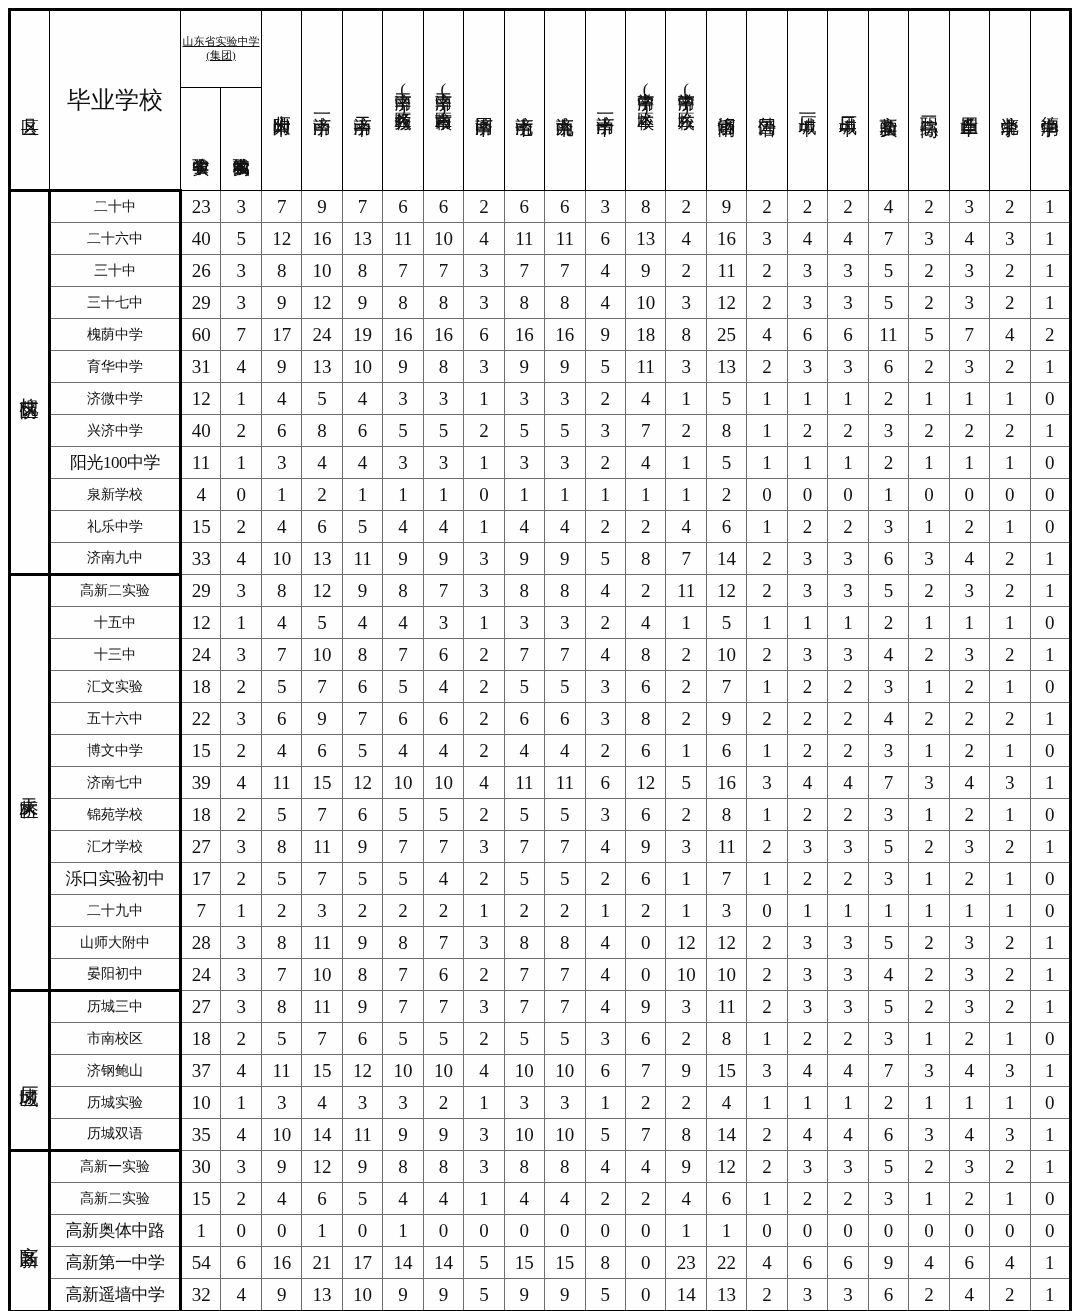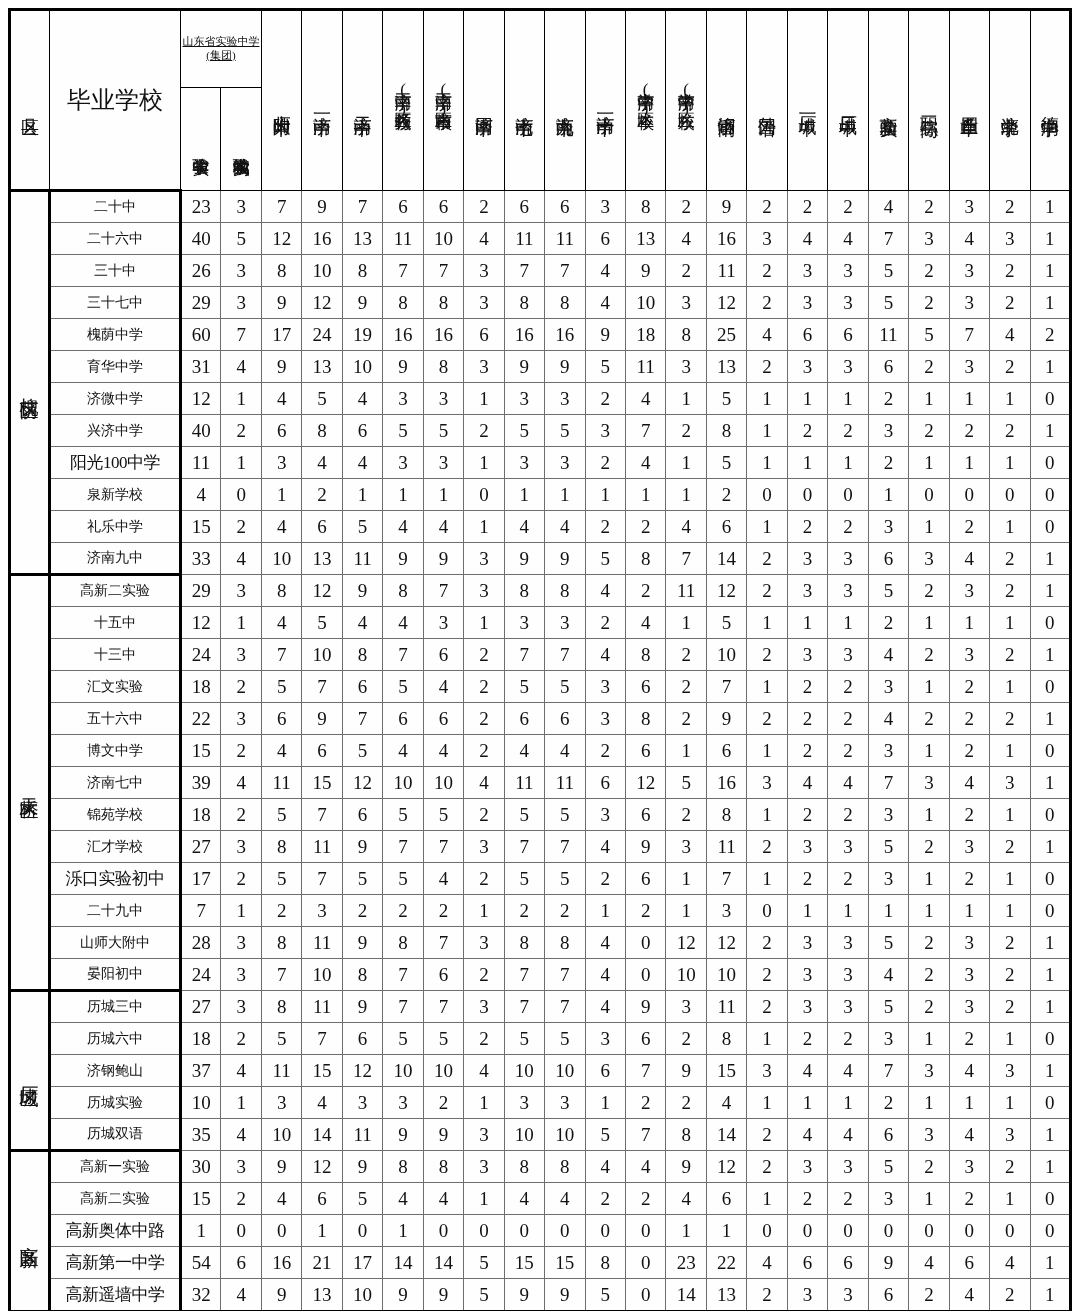--- a/index.html
+++ b/index.html
@@ -751,21 +751,21 @@
           <td class="num"><span>2</span></td>
           <td class="num"><span>3</span></td>
           <td class="num"><span>3</span></td>
           <td class="num"><span>5</span></td>
           <td class="num"><span>2</span></td>
           <td class="num"><span>3</span></td>
           <td class="num"><span>2</span></td>
           <td class="num"><span>1</span></td>
         </tr>
         <tr>
-          <td class="rowname"><span>历城六中</span></td>
+          <td class="rowname"><span>市南校区</span></td>
           <td class="num"><span>18</span></td>
           <td class="num"><span>2</span></td>
           <td class="num"><span>5</span></td>
           <td class="num"><span>7</span></td>
           <td class="num"><span>6</span></td>
           <td class="num"><span>5</span></td>
           <td class="num"><span>5</span></td>
           <td class="num"><span>2</span></td>
           <td class="num"><span>5</span></td>
           <td class="num"><span>5</span></td>

